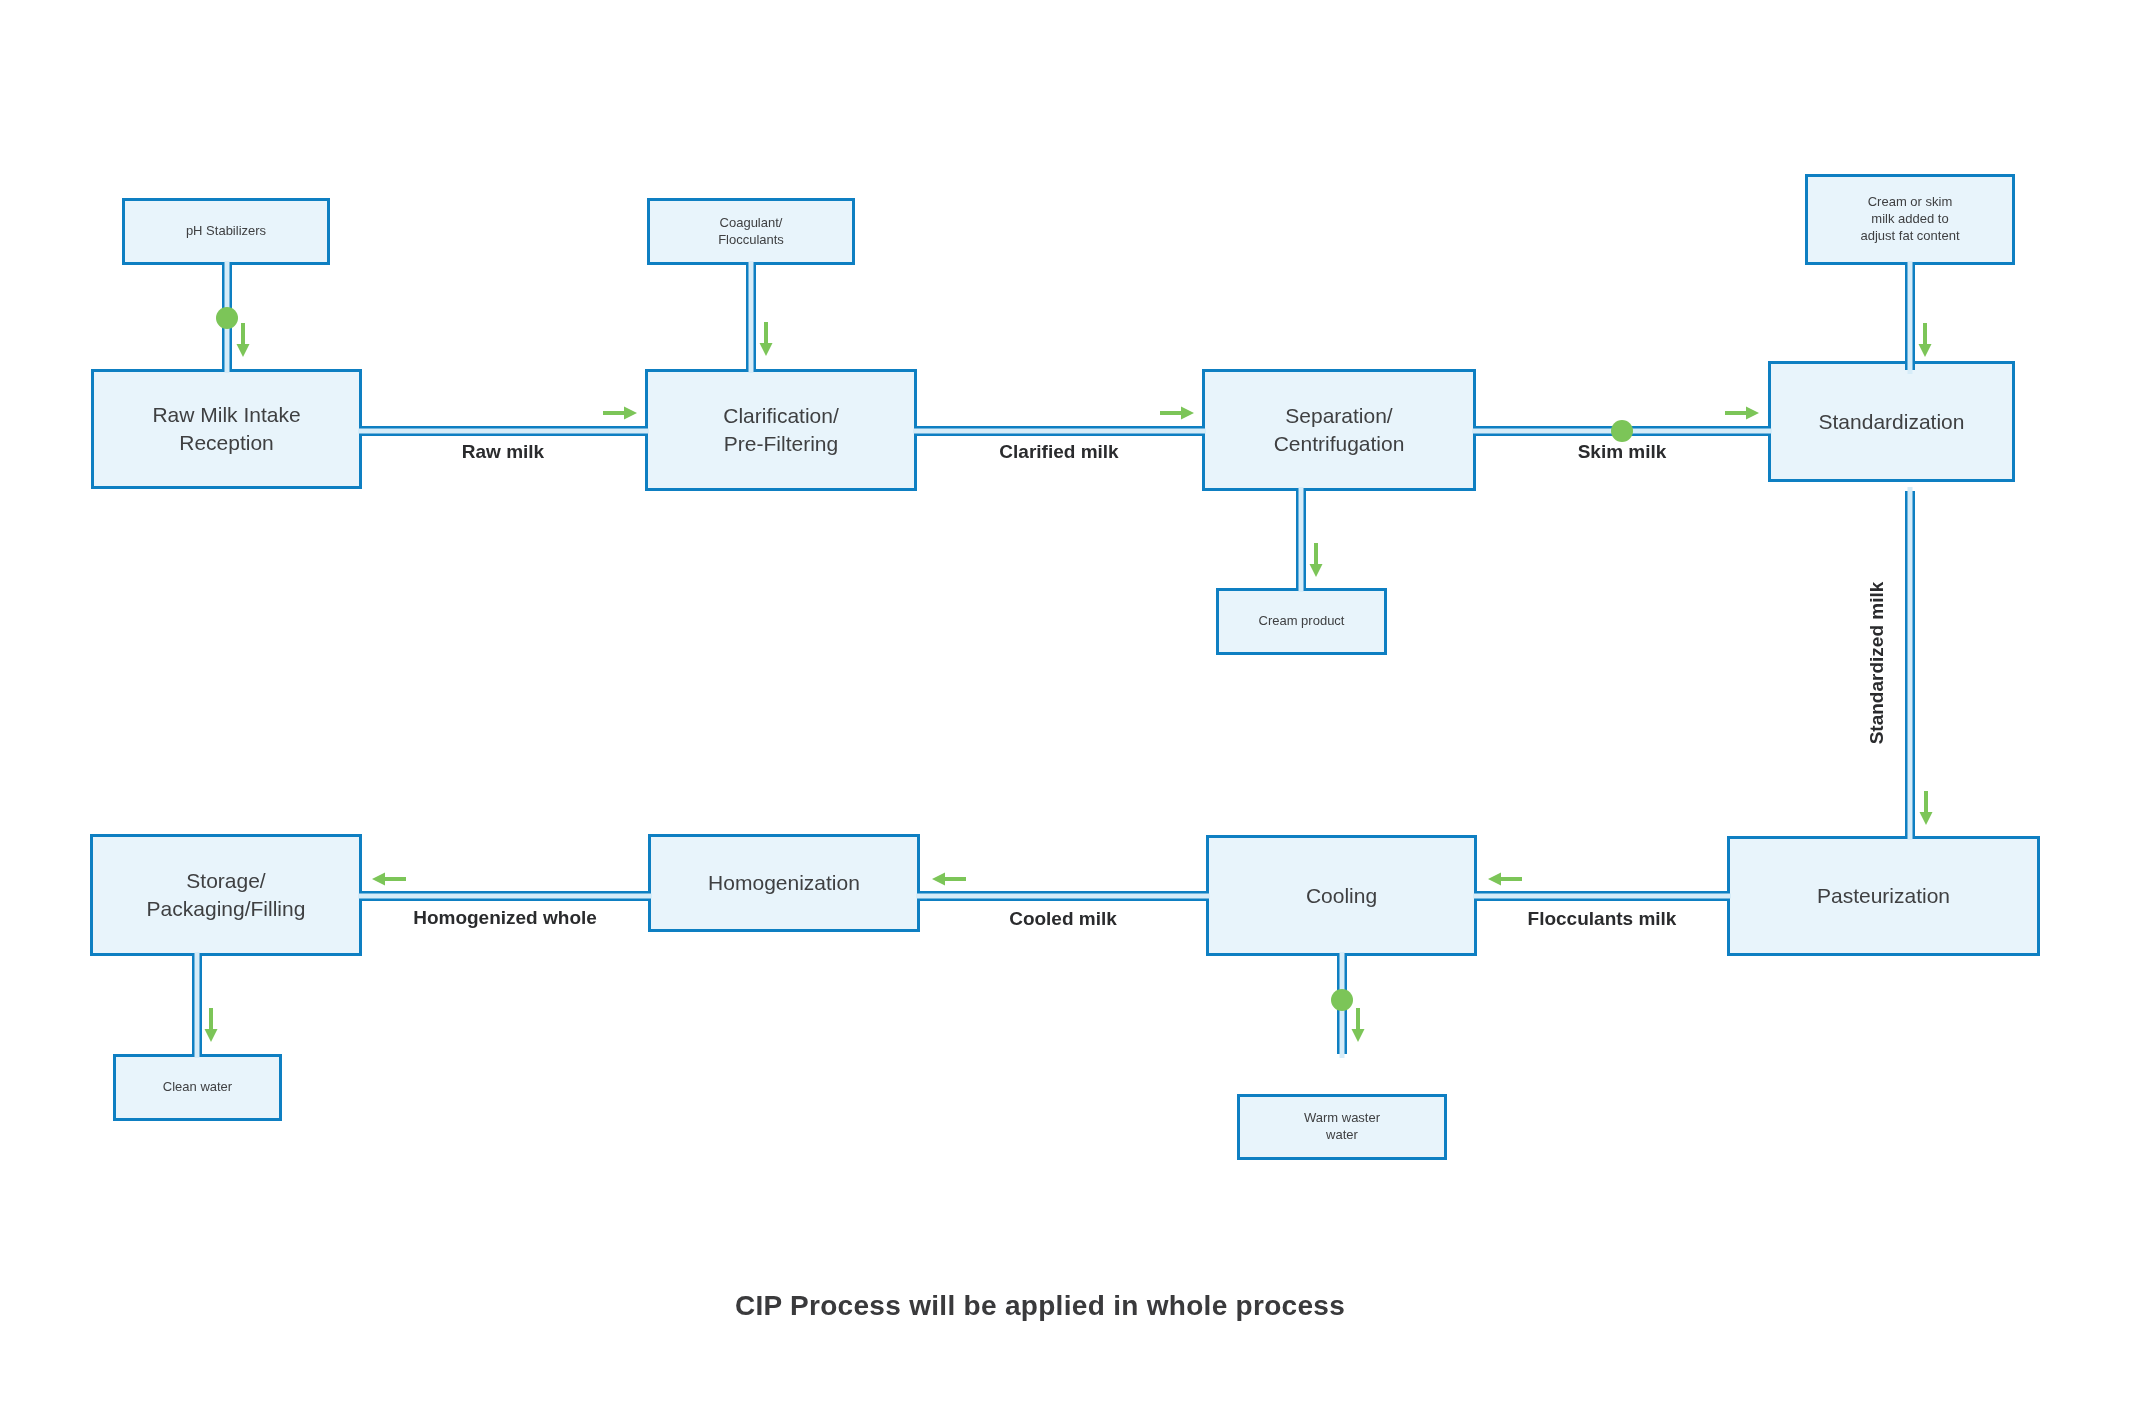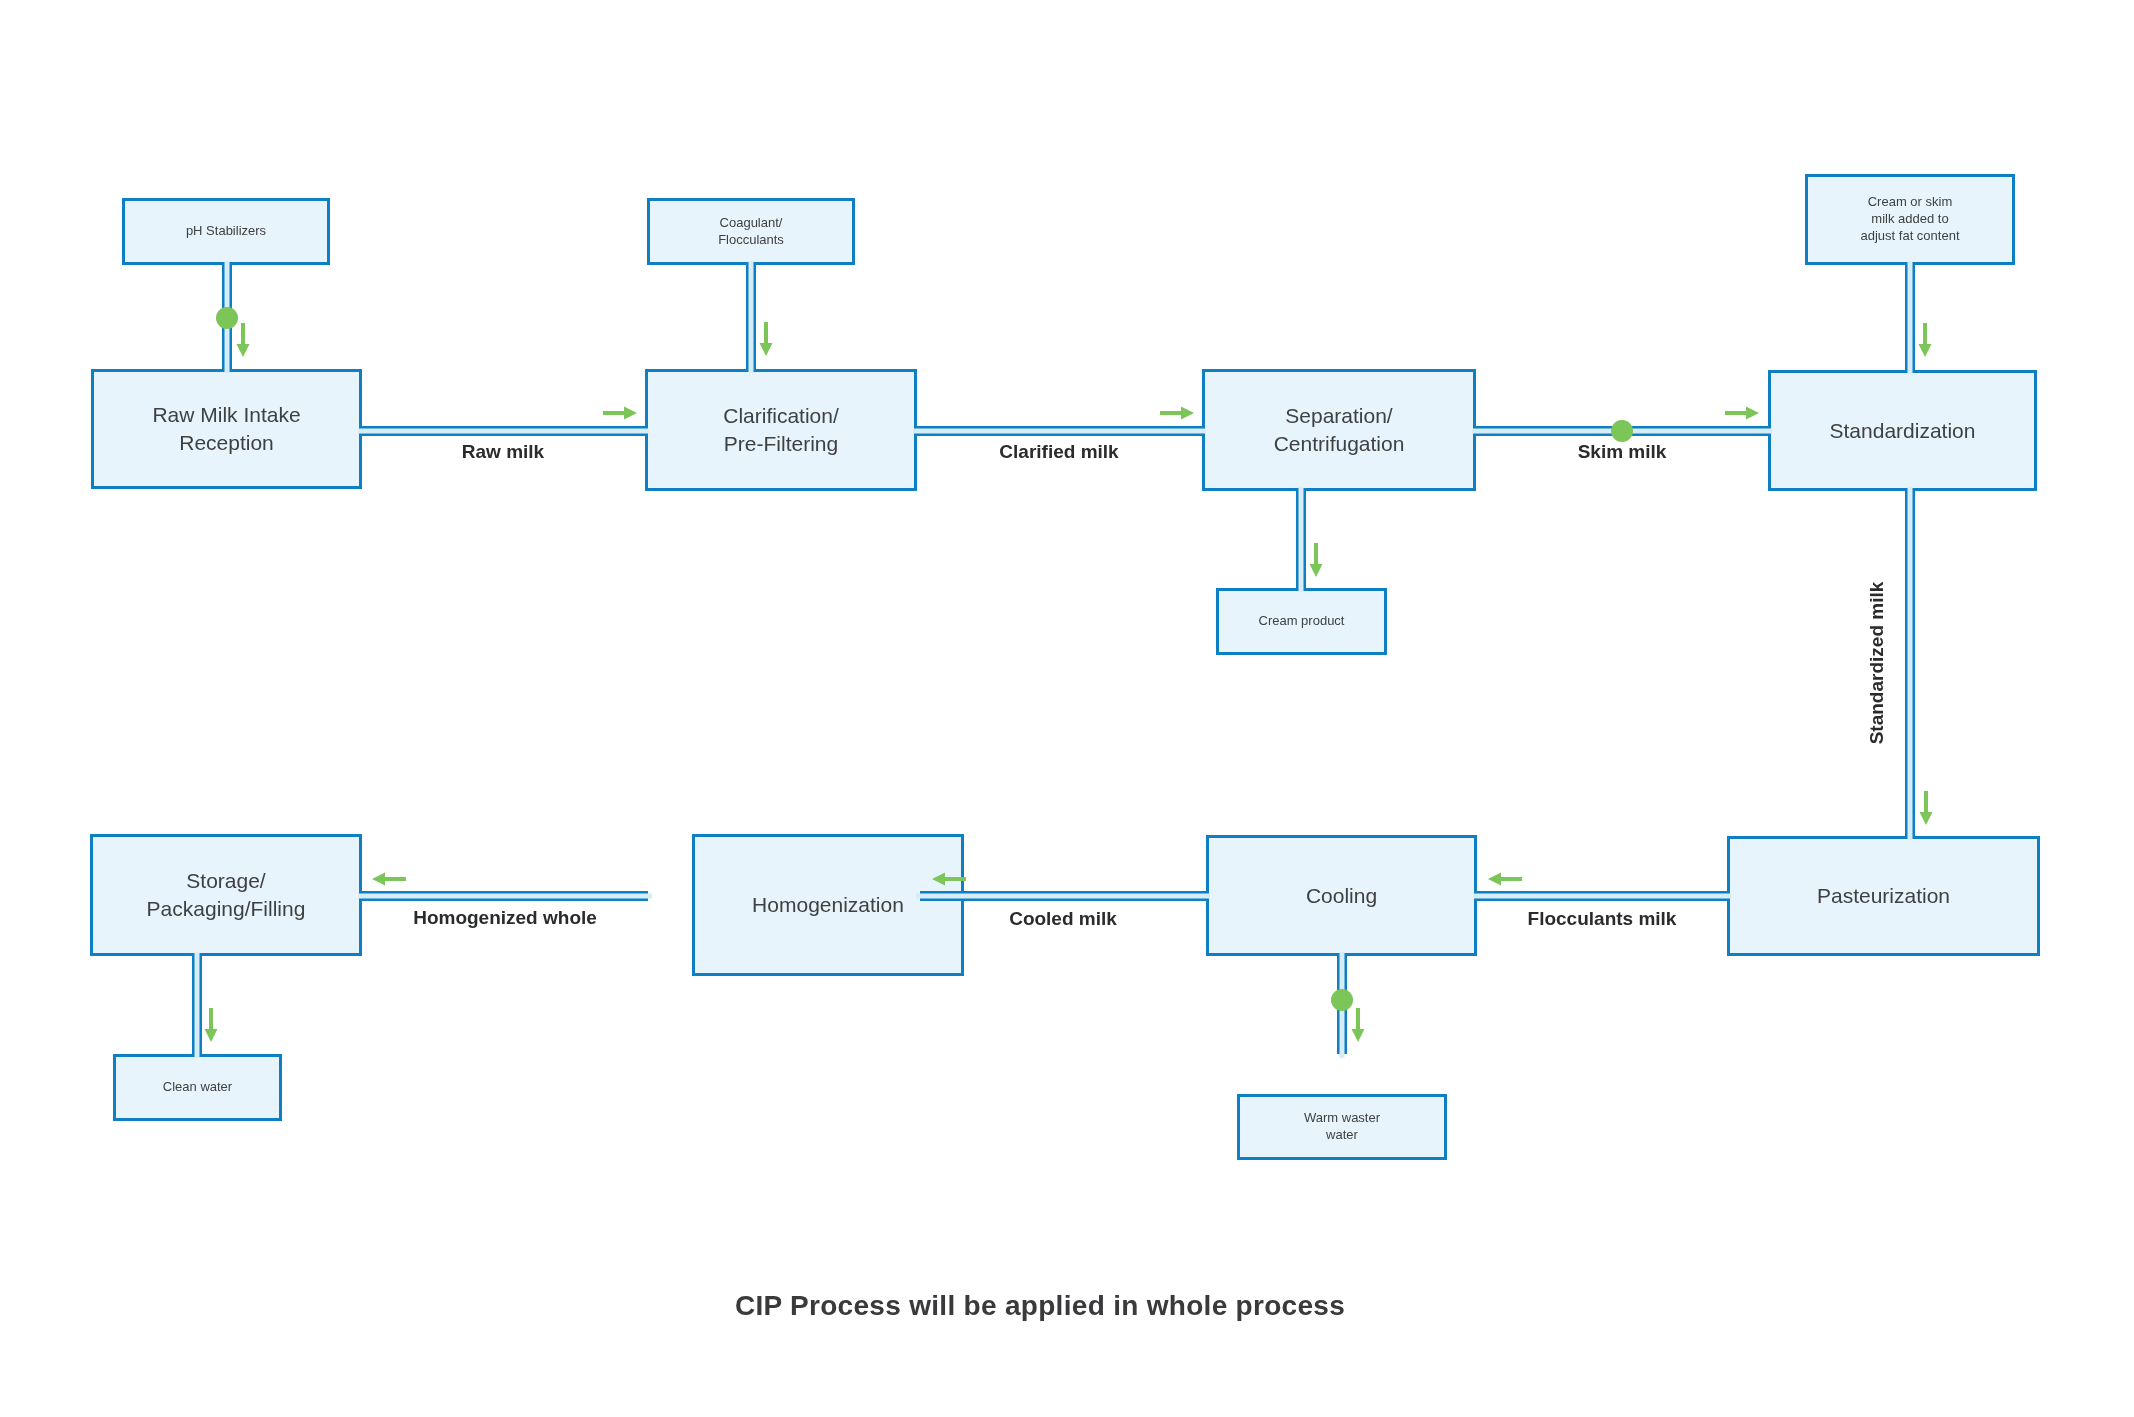--- a/index.html
+++ b/index.html
@@ -49,25 +49,25 @@
 Flocculants</div>
       <div class="node io" style="left: 1805px; top: 174px; width: 210px; height: 91px;">Cream or skim
 milk added to
 adjust fat content</div>
       <div class="node process" style="left: 645px; top: 369px; width: 272px; height: 122px;">Clarification/
 Pre-Filtering</div>
       <div class="node process" style="left: 91px; top: 369px; width: 271px; height: 120px;">Raw Milk Intake
 Reception</div>
       <div class="node process" style="left: 1202px; top: 369px; width: 274px; height: 122px;">Separation/
 Centrifugation</div>
-      <div class="node process" style="left: 1768px; top: 370px; width: 269px; height: 121px;">Standardization</div>
+      <div class="node process" style="left: 1768px; top: 361px; width: 247px; height: 121px;">Standardization</div>
       <div class="node io" style="left: 1216px; top: 588px; width: 171px; height: 67px;">Cream product</div>
       <div class="node process" style="left: 90px; top: 834px; width: 272px; height: 122px;">Storage/
 Packaging/Filling</div>
-      <div class="node process" style="left: 648px; top: 834px; width: 272px; height: 142px; margin-left: 44px;">Homogenization</div>
+      <div class="node process" style="left: 648px; top: 834px; width: 272px; height: 98px;">Homogenization</div>
       <div class="node process" style="left: 1206px; top: 835px; width: 271px; height: 121px;">Cooling</div>
       <div class="node process" style="left: 1727px; top: 836px; width: 313px; height: 120px;">Pasteurization</div>
       <div class="node io" style="left: 1237px; top: 1054px; width: 210px; height: 66px; margin-top: 40px;">Warm waster
 water</div>
       <div class="node io" style="left: 113px; top: 1054px; width: 169px; height: 67px;">Clean water</div>
     </div>
   <svg id="edges" width="2134" height="1417">
       <g>
         <line x1="362" y1="431" x2="645" y2="431" stroke="#0e7fc2" stroke-width="10"></line>
         <line x1="358" y1="431" x2="649" y2="431" stroke="#d6ecf8" stroke-width="5"></line>

